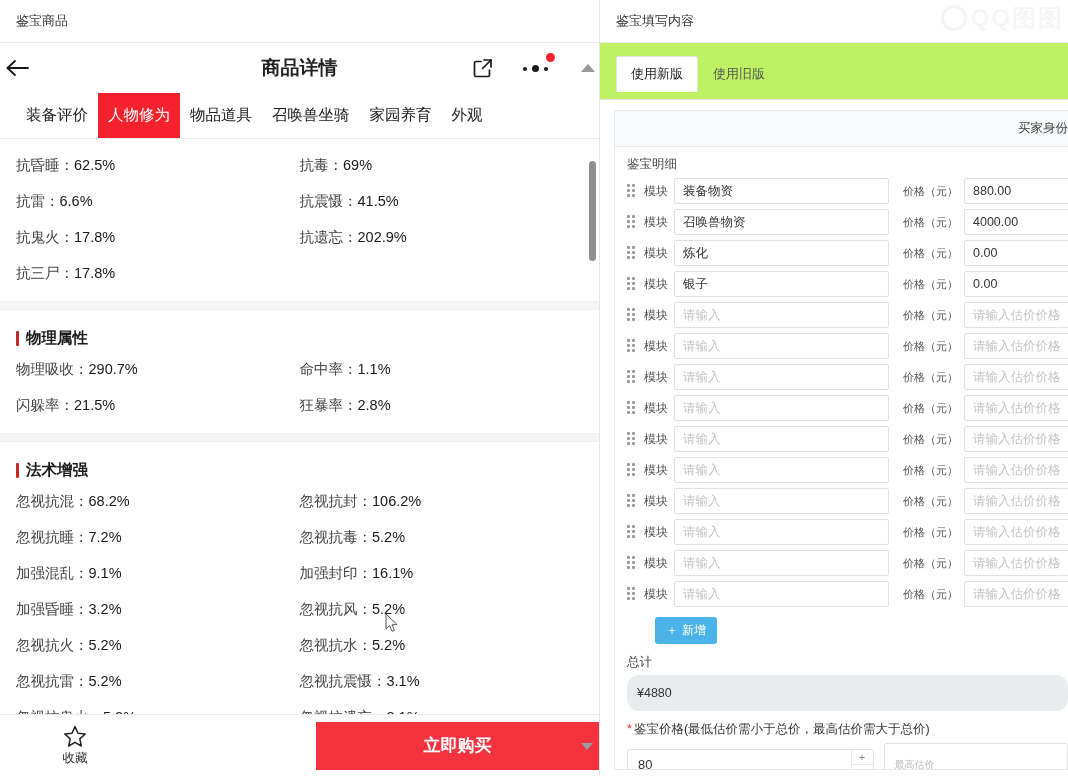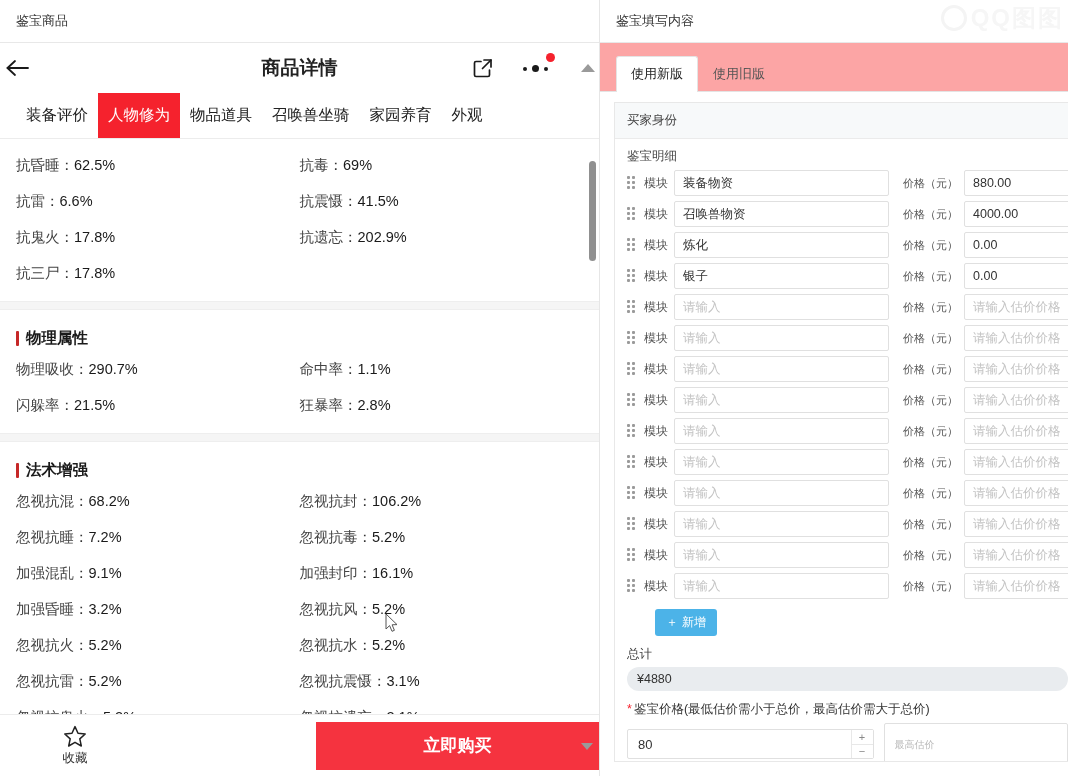--- a/index.html
+++ b/index.html
@@ -143,40 +143,40 @@
     position: relative;
   }
   .watermark {
     position: absolute; right: 4px; top: 2px;
     font-size: 24px; letter-spacing: 2px; font-weight: bold;
     color: #f6f6f6; user-select: none; display:flex; align-items:center; gap:4px;
   }
   .wm-circle { width:26px;height:26px;border-radius:50%;border:3px solid #f4f4f4; display:inline-block; }
 
   .form-tabs {
-    display: flex; padding: 12px 0 0 16px; background:#fca5a5;
+    display: flex; padding: 12px 0 8px 16px; background:#bef264;
     border-bottom: 1px solid #e4e4e4;
   }
   .ftab {
     padding: 8px 14px 9px 14px; font-size: 13px; color: #555;
     border: 1px solid transparent; border-bottom: none; cursor: pointer;
     background: transparent; position: relative; top:1px;
   }
   .ftab.active {
     background: #fff; border-color: #e4e4e4; color: #222;
     border-radius: 3px 3px 0 0;
   }
 
   .form-box {
     margin: 10px 0 0 14px; border: 1px solid #e8e8e8; border-right:none;
     background: #fff; height: 660px; overflow: hidden;
   }
   .buyer-bar {
     background: #f7f9fa; border-bottom: 1px solid #ebebeb;
-    padding: 9px 0 9px 12px; font-size: 12.5px; color: #444;
+    padding: 9px 0 9px 12px; font-size: 12.5px; color: #444; text-align: right;
   }
   .sub-label { padding: 9px 0 4px 12px; font-size: 12.5px; color: #444; }
 
   .mod-row {
     display: flex; align-items: center; gap: 6px;
     padding: 0 0 0 12px; height: 28px; margin-bottom: 3px;
   }
   .drag-handle {
     width: 11px; height: 14px; display: grid;
     grid-template-columns: repeat(2, 3px); grid-template-rows: repeat(3, 3px);
@@ -200,21 +200,21 @@
   }
   .price-input::placeholder { color: #c3c3c3; }
 
   .add-btn {
     margin: 6px 0 0 40px; display: inline-flex; align-items: center; gap: 4px;
     background: #4cb3e8; color: #fff; border: none; border-radius: 3px;
     padding: 5px 11px; font-size: 12px; cursor: pointer; font-family: inherit;
   }
   .total-label { padding: 10px 0 4px 12px; font-size: 12.5px; color: #444; }
   .total-box {
-    margin-left: 12px; height: 24px; background: #e9ecef;
+    margin-left: 12px; height: 36px; background: #e9ecef;
     display: flex; align-items: center; padding-left: 10px;
     font-size: 12.5px; color: #333; border-radius: 12px;
   }
   .req-label { padding: 10px 0 5px 12px; font-size: 12.5px; color: #333; }
   .req-label .star { color: #f5222d; margin-right: 2px; }
   .price-row { display: flex; gap: 10px; padding-left: 12px; align-items: center; }
   .stepper { position: relative; width: 255px; height: 30px; }
   .stepper input {
     width: 100%; height: 100%; border: 1px solid #e0e0e0; border-radius: 2px;
     padding: 0 28px 0 10px; font-size: 13px; color: #333;

